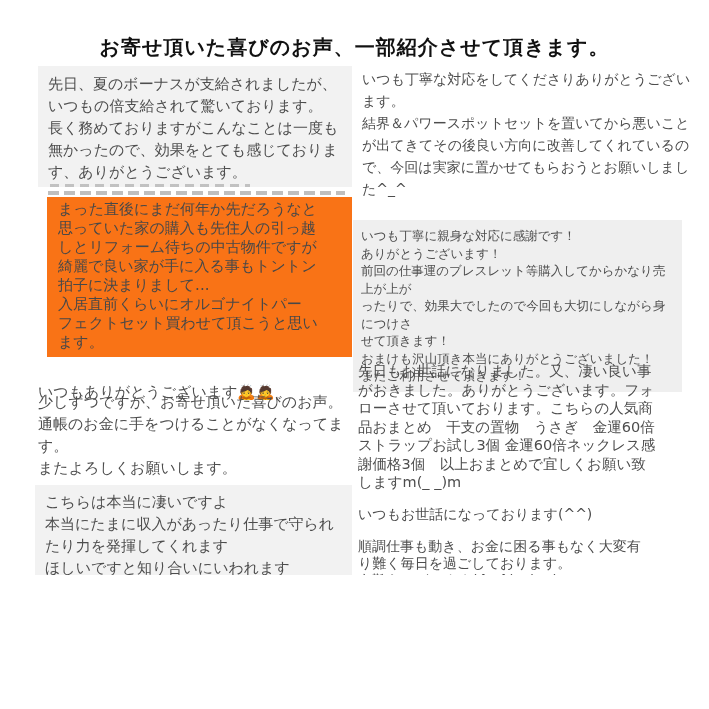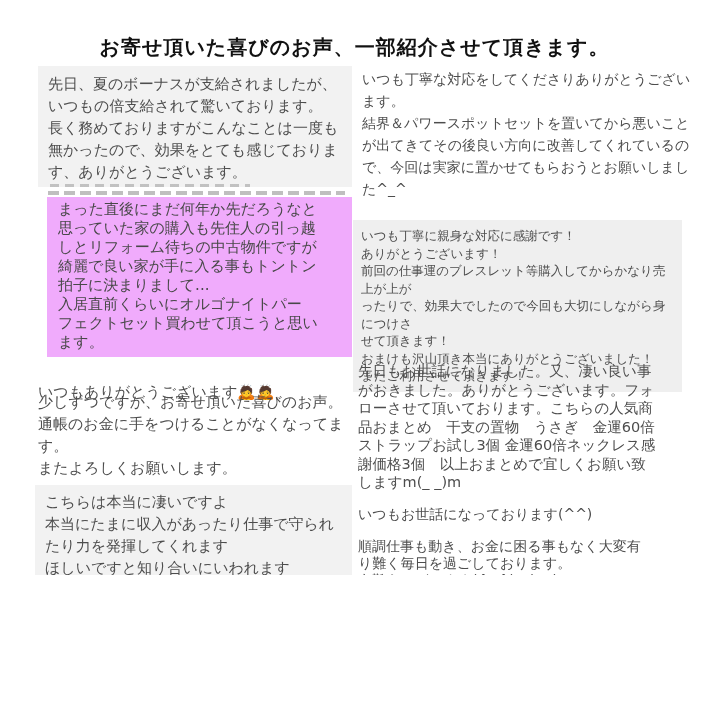--- a/index.html
+++ b/index.html
@@ -8,21 +8,21 @@
     font-family:"DejaVu Sans","Liberation Sans",sans-serif;
     color:#4d4d4d;
   }
   .title{
     position:absolute;top:34px;left:0;width:709px;text-align:center;
     font-size:20px;font-weight:bold;color:#111111;letter-spacing:1px;
   }
   .block{position:absolute;box-sizing:border-box;white-space:pre-line;}
   .light{background:#f2f2f2;}
   .light-r{background:#efefef;}
-  .dark{background:#f0abfc;}
+  .dark{background:#f97316;}
   .plain{background:transparent;}
 
   
   .l1{left:38px;top:66px;width:314px;padding:7px 10px 4px 10px;font-size:15px;line-height:22px;}
   .sliver{position:absolute;overflow:hidden;opacity:.55;}
   .sliver-1{left:50px;top:184px;width:200px;height:3px;
     background:repeating-linear-gradient(90deg,#9a9a9a 0 9px,transparent 9px 15px);}
   .sliver-2{left:48px;top:191px;width:297px;height:4px;
     background:repeating-linear-gradient(90deg,#8b8b8b 0 11px,transparent 11px 16px);}
   .l2{left:47px;top:197px;width:305px;padding:3px 8px 5px 11px;font-size:15px;line-height:19px;color:#484848;}

